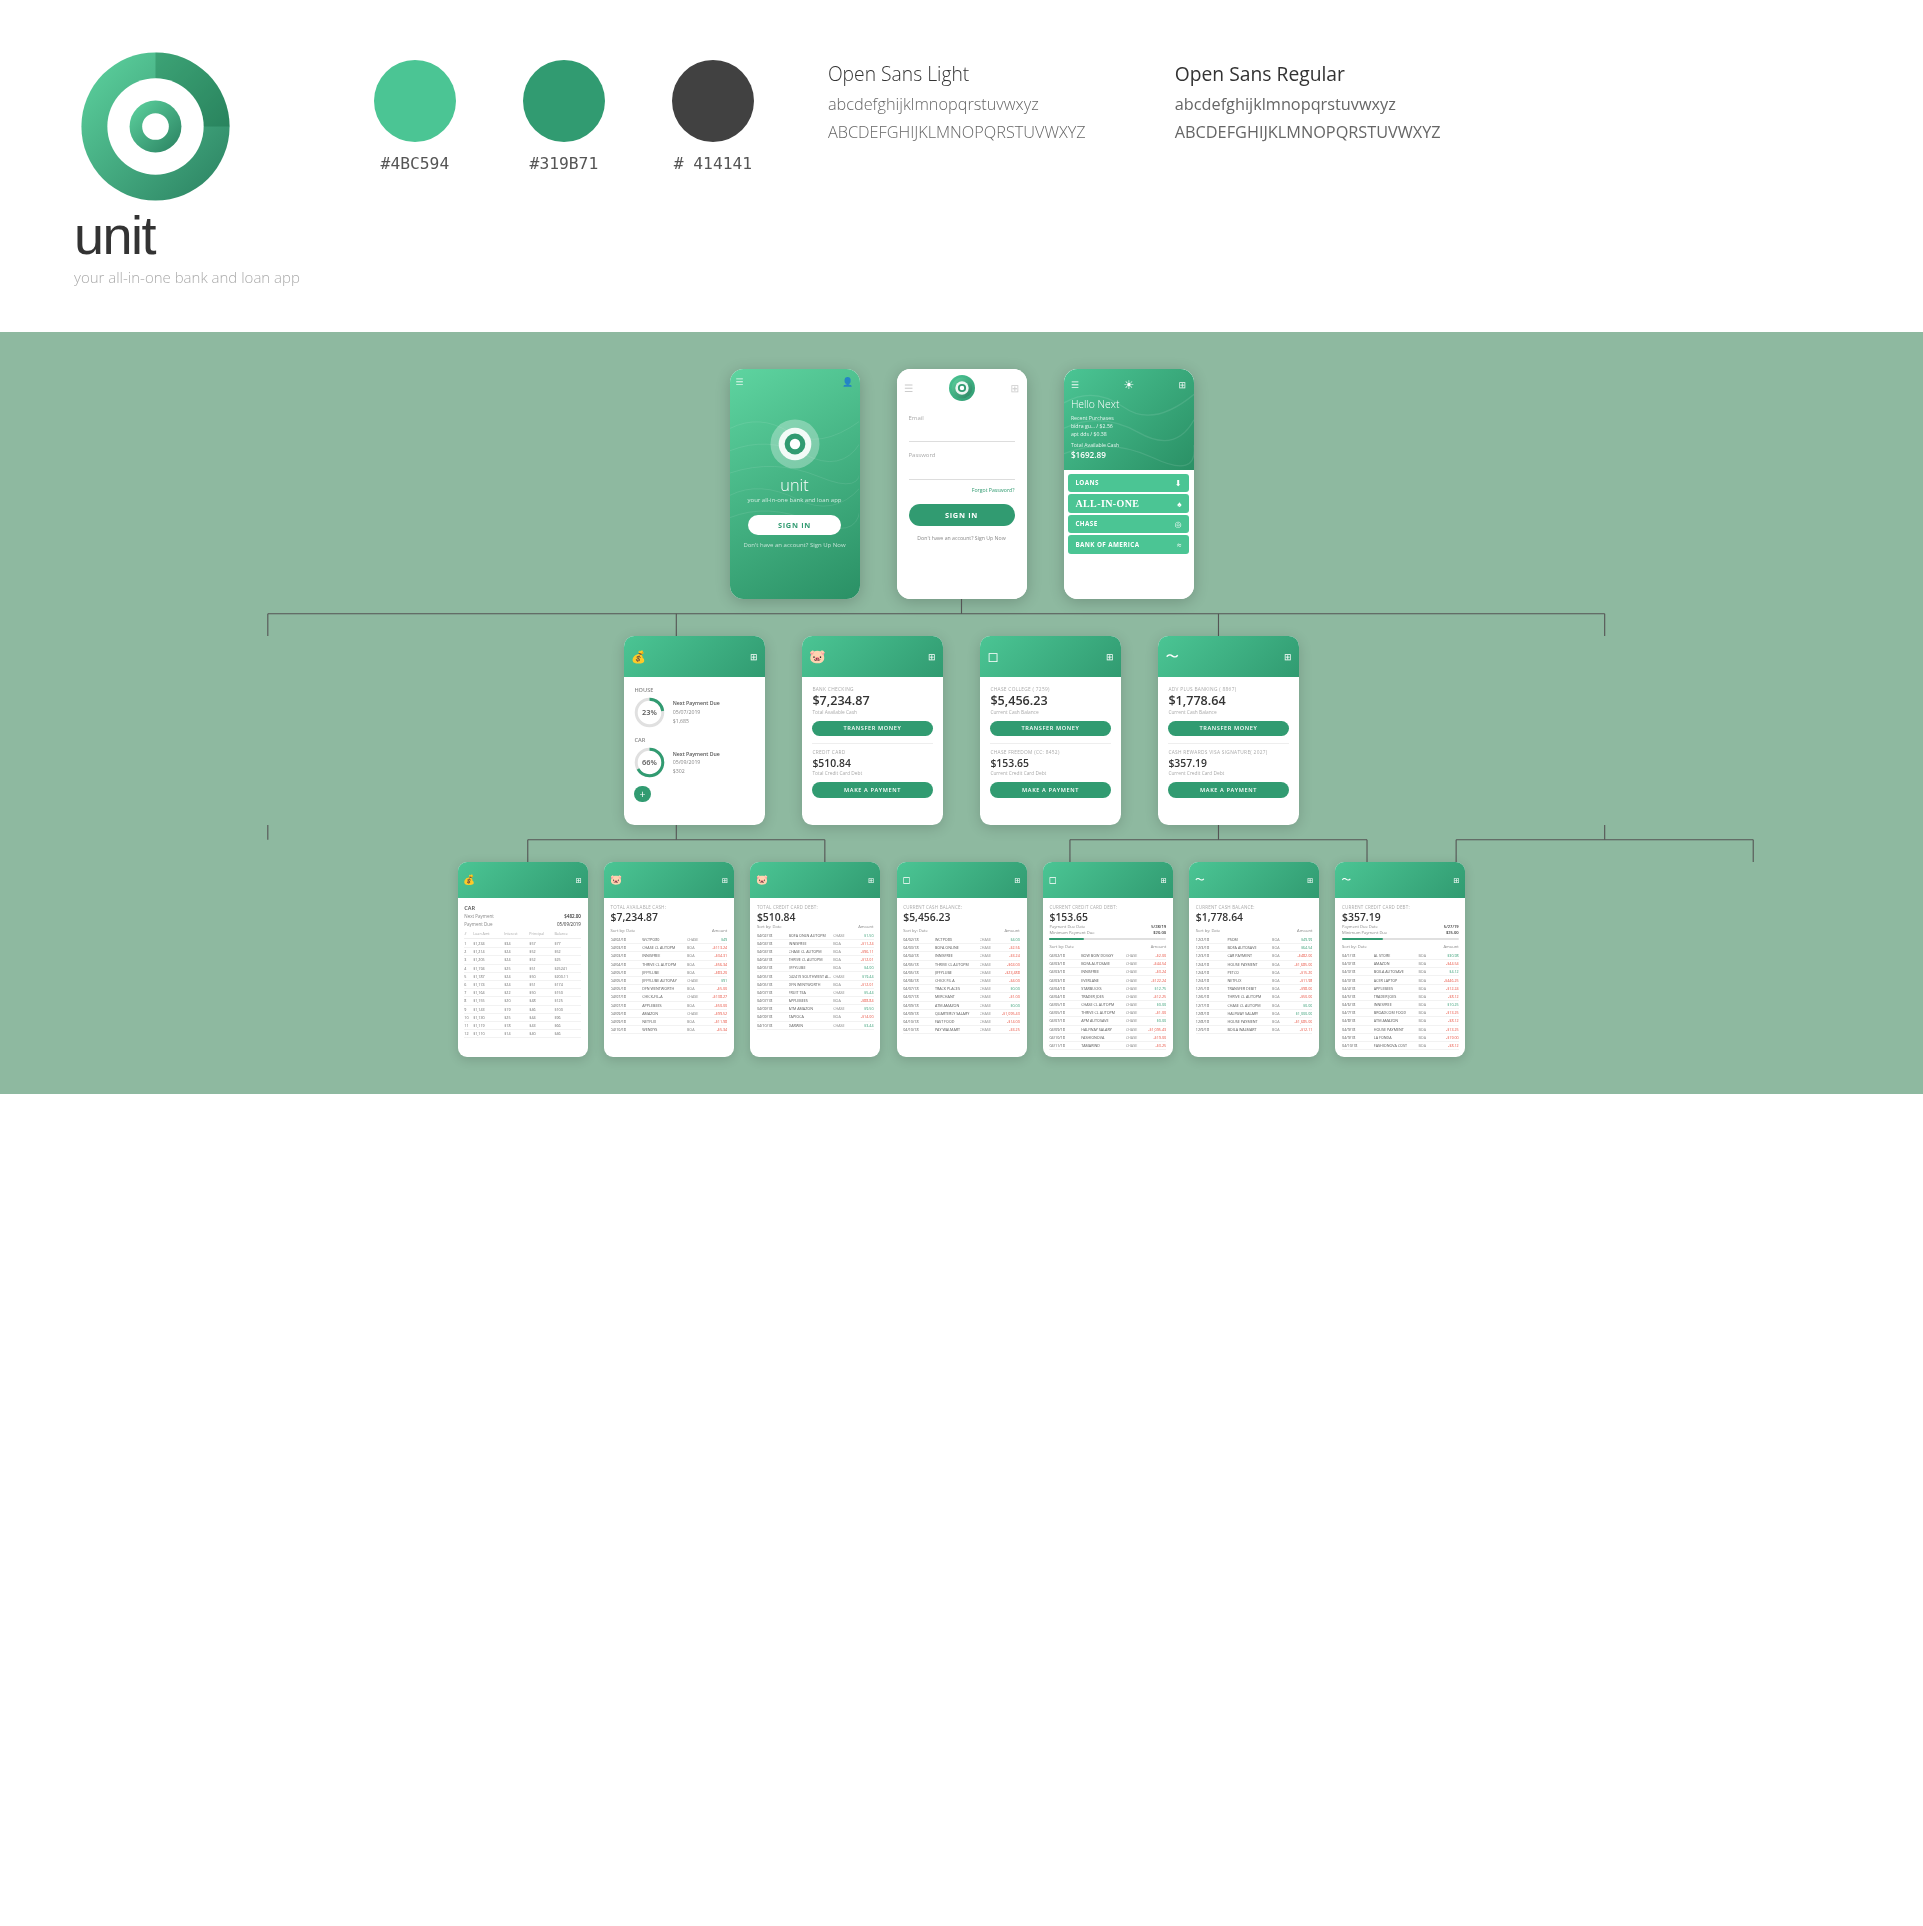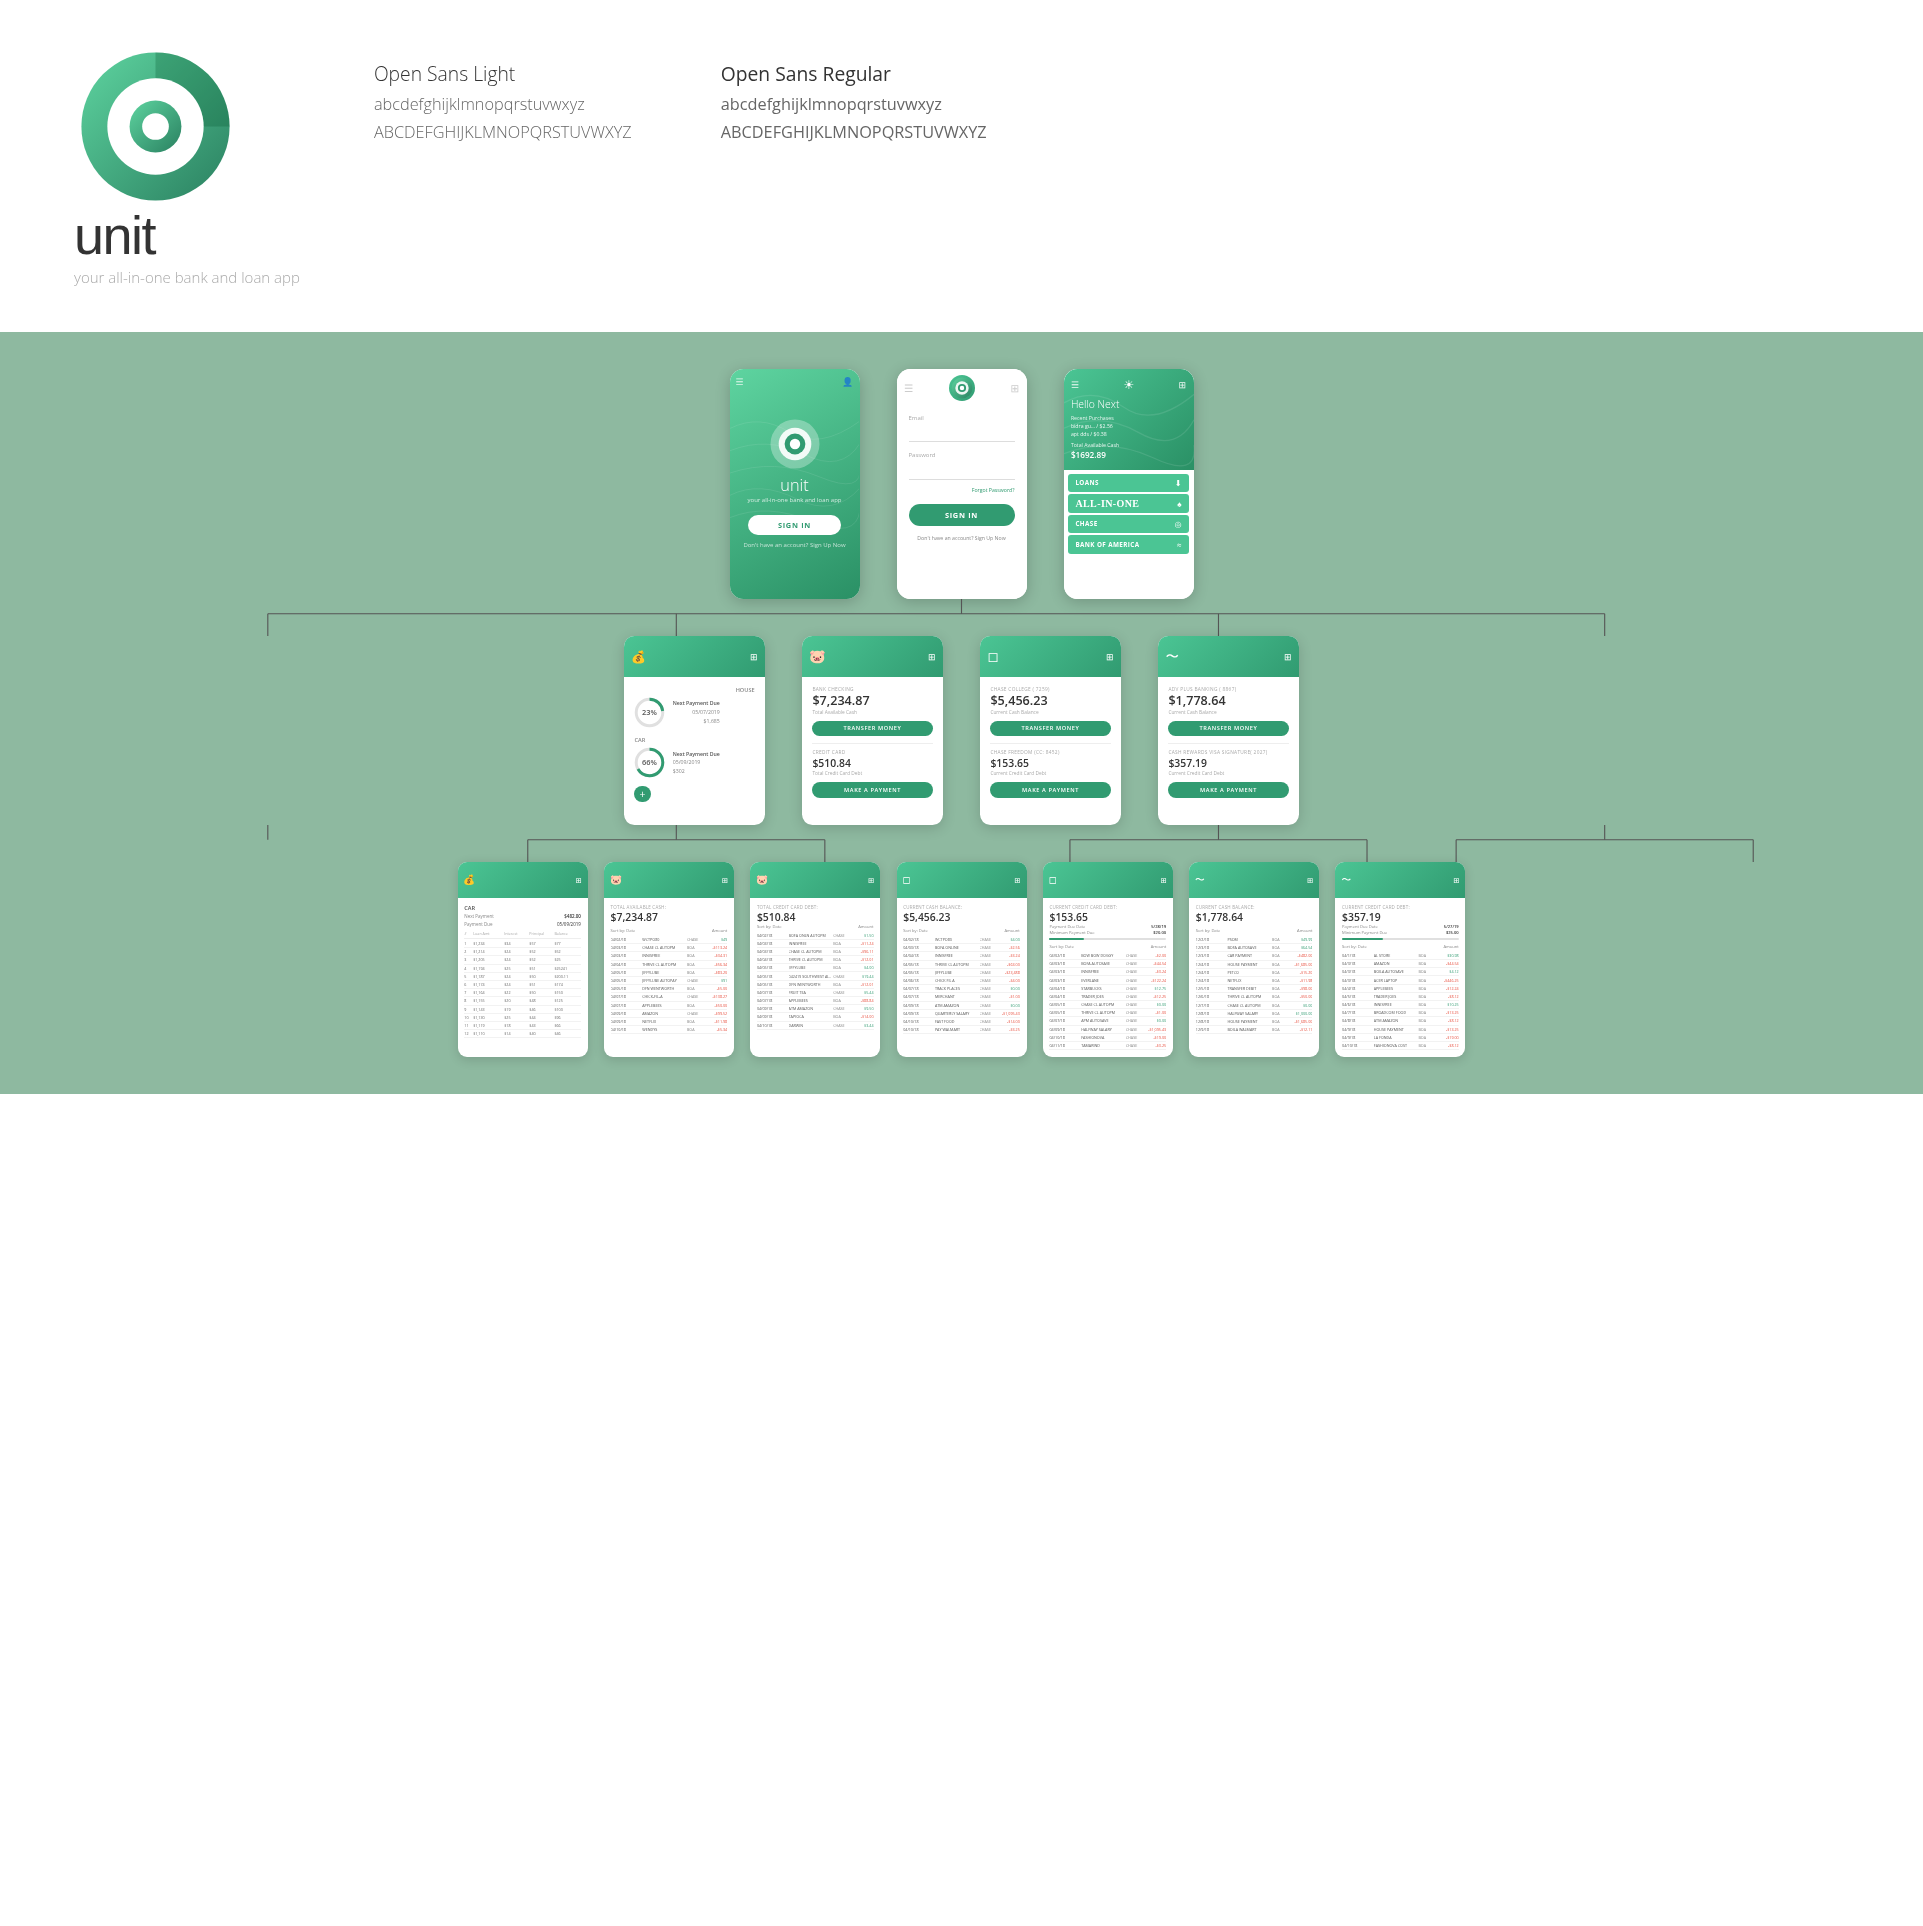--- a/index.html
+++ b/index.html
@@ -131,20 +131,34 @@
 
         <circle cx="110" cy="110" r="18" fill="#fff"></circle>
       </svg>
 
       <div style="display:flex;align-items:baseline;gap:0;">
         <span style="font-size:54px;font-weight:300;color:#333;letter-spacing:-1.5px;line-height:1;font-family:Arial,sans-serif;">unit</span>
       </div>
       <div style="font-size:15px;color:#aaa;font-weight:300;margin-top:4.5px;">your all-in-one bank and loan app</div>
     </div>
 
+    <div style="display:flex;gap:67px;align-items:flex-start;padding-top:15px;">
+      <div style="display:flex;flex-direction:column;align-items:center;gap:12px;">
+        <div style="width:82px;height:82px;border-radius:50%;background:#4BC594;"></div>
+        <span style="font-size:16.3px;color:#555;font-family:monospace;">#4BC594</span>
+      </div>
+      <div style="display:flex;flex-direction:column;align-items:center;gap:12px;">
+        <div style="width:82px;height:82px;border-radius:50%;background:#319B71;"></div>
+        <span style="font-size:16.3px;color:#555;font-family:monospace;">#319B71</span>
+      </div>
+      <div style="display:flex;flex-direction:column;align-items:center;gap:12px;">
+        <div style="width:82px;height:82px;border-radius:50%;background:#414141;"></div>
+        <span style="font-size:16.3px;color:#555;font-family:monospace;"># 414141</span>
+      </div>
+    </div>
 
     <div style="display:flex;gap:89px;padding-top:15px;">
       <div style="display:flex;flex-direction:column;gap:6px;">
         <span style="font-size:19.3px;color:#333;font-weight:300;">Open Sans Light</span>
         <span style="font-size:16.3px;color:#666;font-weight:300;">abcdefghijklmnopqrstuvwxyz</span>
         <span style="font-size:16.3px;color:#666;font-weight:300;">ABCDEFGHIJKLMNOPQRSTUVWXYZ</span>
       </div>
       <div style="display:flex;flex-direction:column;gap:6px;">
         <span style="font-size:19.3px;color:#333;font-weight:400;">Open Sans Regular</span>
         <span style="font-size:16.3px;color:#666;font-weight:400;">abcdefghijklmnopqrstuvwxyz</span>
@@ -273,21 +287,21 @@
 
   <div style="display:flex;justify-content:center;gap:37px;margin-bottom:0;">
 
     <div class="mid-screen">
       <div class="mid-header">
         <span style="font-size:12px;color:#fff;">💰</span>
         <span style="font-size:9px;color:#fff;">⊞</span>
       </div>
       <div style="padding:9px 10.4px;">
 
-        <div style="margin-bottom:7.4px;text-align:right;">
+        <div style="margin-bottom:7.4px;">
           <div style="font-size:5.6px;color:#888;font-weight:600;margin-bottom:3.7px;">HOUSE</div>
           <div style="display:flex;align-items:center;gap:7.4px;">
             <div style="position:relative;width:31px;height:31px;flex-shrink:0;">
               <svg viewBox="0 0 42 42" width="31" height="31">
                 <circle cx="21" cy="21" r="18" fill="none" stroke="#e0e0e0" stroke-width="4"></circle>
                 <circle cx="21" cy="21" r="18" fill="none" stroke="#319B71" stroke-width="4" stroke-dasharray="113" stroke-dashoffset="87" transform="rotate(-90 21 21)"></circle>
                 <text x="21" y="25" text-anchor="middle" font-size="10" fill="#555" font-weight="600">23%</text>
               </svg>
             </div>
             <div style="font-size:5.2px;color:#888;line-height:1.7;">

